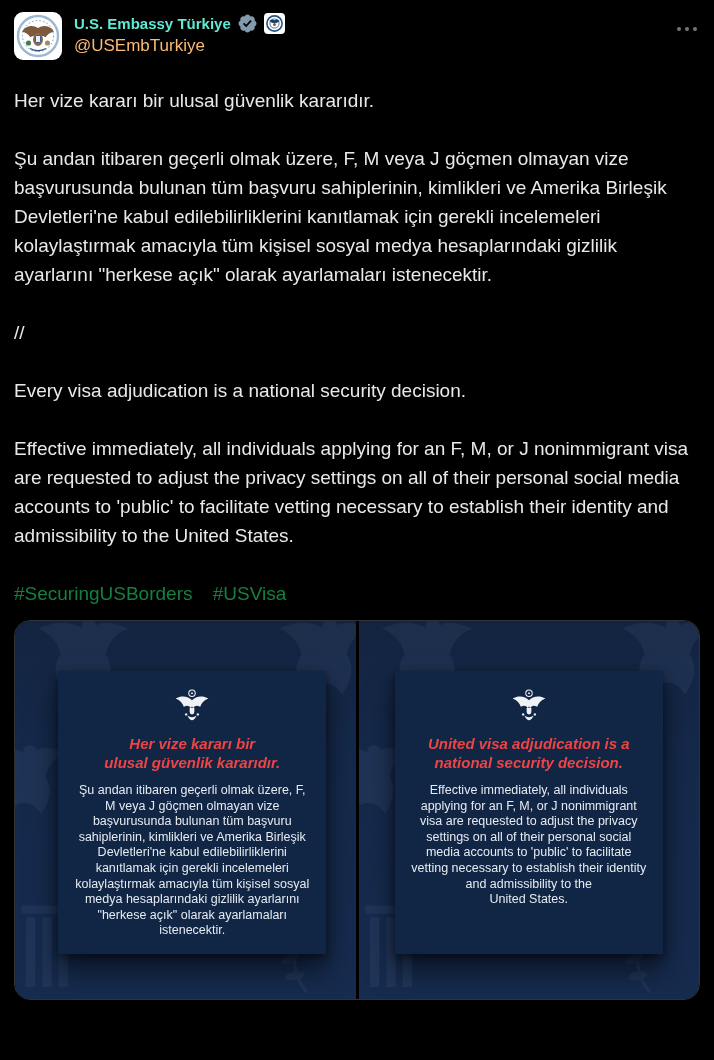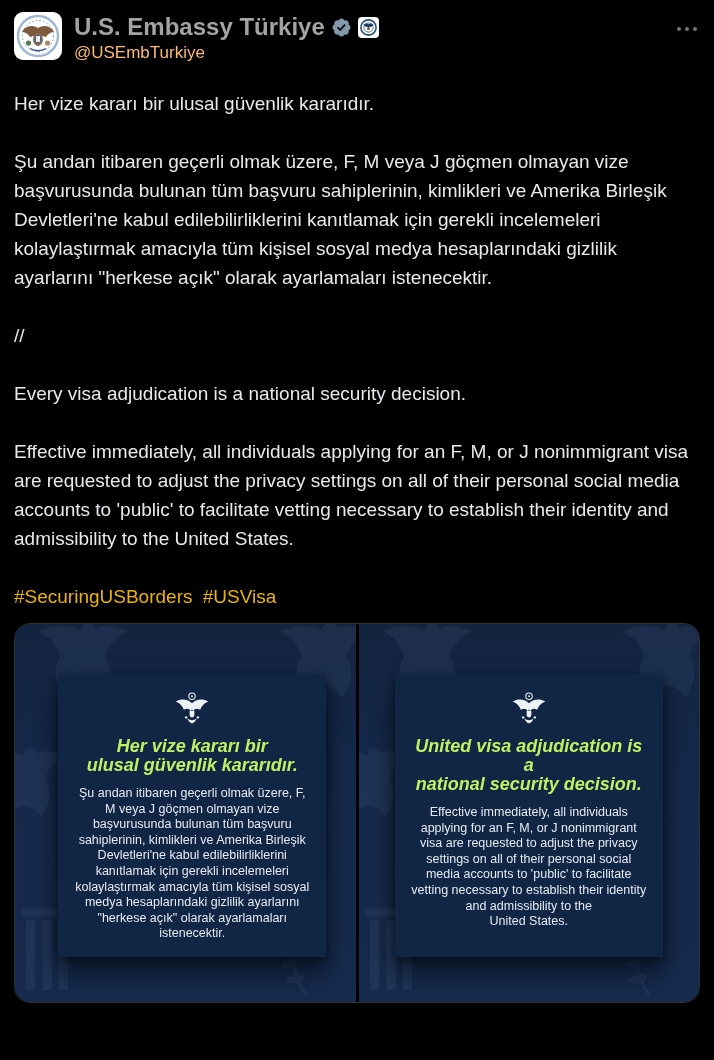--- a/index.html
+++ b/index.html
@@ -13,37 +13,37 @@
 
   
   .tweet-header { display:flex; align-items:flex-start; }
   .avatar {
     width:48px; height:48px; border-radius:9px; background:#fff;
     flex:none; overflow:hidden; cursor:pointer;
     display:flex; align-items:center; justify-content:center;
   }
   .name-block { flex:1; min-width:0; margin-left:12px; padding-top:1px; }
   .name-row { display:flex; align-items:center; gap:6px; }
-  .display-name { font-size:24px; font-weight:700; color:#a3a3a3; white-space:nowrap; cursor:pointer; }
+  .display-name { font-size:15px; font-weight:700; color:#5eead4; white-space:nowrap; cursor:pointer; }
   .verified { width:21px; height:21px; display:inline-flex; }
   .affiliate {
     width:21px; height:21px; border-radius:4px; background:#fff;
     display:inline-flex; align-items:center; justify-content:center; cursor:pointer;
   }
   .handle { font-size:17px; color:#fdba74; margin-top:2px; cursor:pointer; }
   .more { padding:6px 2px 0 0; cursor:pointer; }
 
   
   .tweet-text {
     margin-top:26px; font-size:19px; line-height:29px;
     color:#e7e9ea; white-space:pre-wrap; word-wrap:break-word;
   }
   .hashtag-row { margin-top:29px; font-size:19px; line-height:29px; }
-  .hashtag-row .tag { color:#eab308; cursor:pointer; text-decoration:none; }
-  .hashtag-row .tag + .tag { margin-left:5px; }
+  .hashtag-row .tag { color:#15803d; cursor:pointer; text-decoration:none; }
+  .hashtag-row .tag + .tag { margin-left:15px; }
 
   
   .media {
     margin-top:12px; height:380px; border-radius:16px; overflow:hidden;
     border:1px solid #2f3336; display:flex; gap:3px; background:#000; cursor:pointer;
   }
   .panel {
     flex:1; position:relative; overflow:hidden;
     background:linear-gradient(180deg,#132440 0%, #15294b 35%, #162b4e 100%);
   }
@@ -58,22 +58,22 @@
   .card {
     position:absolute; top:50px; left:50%; transform:translateX(-50%);
     width:268px; height:283px; padding:17px 16px 12px;
     background:#112544;
     box-shadow:0 16px 26px rgba(0,0,0,.55), 0 3px 8px rgba(0,0,0,.45);
     text-align:center;
   }
   .panel-tr .card { margin-left:7px; }
   .card-seal { height:34px; display:flex; align-items:center; justify-content:center; }
   .card-title {
-    margin-top:12px; font-size:18px; line-height:19px;
-    font-weight:700; font-style:italic; color:#bef264; white-space:pre-line;
+    margin-top:12px; font-size:15px; line-height:19px;
+    font-weight:700; font-style:italic; color:#ef4444; white-space:pre-line;
   }
   .card-body {
     margin-top:11px; font-size:12.5px; line-height:15.6px;
     color:#e6ebf2; white-space:pre-line;
   }
 </style>
 </head>
 <body>
 
 <svg width="0" height="0" style="position:absolute">

